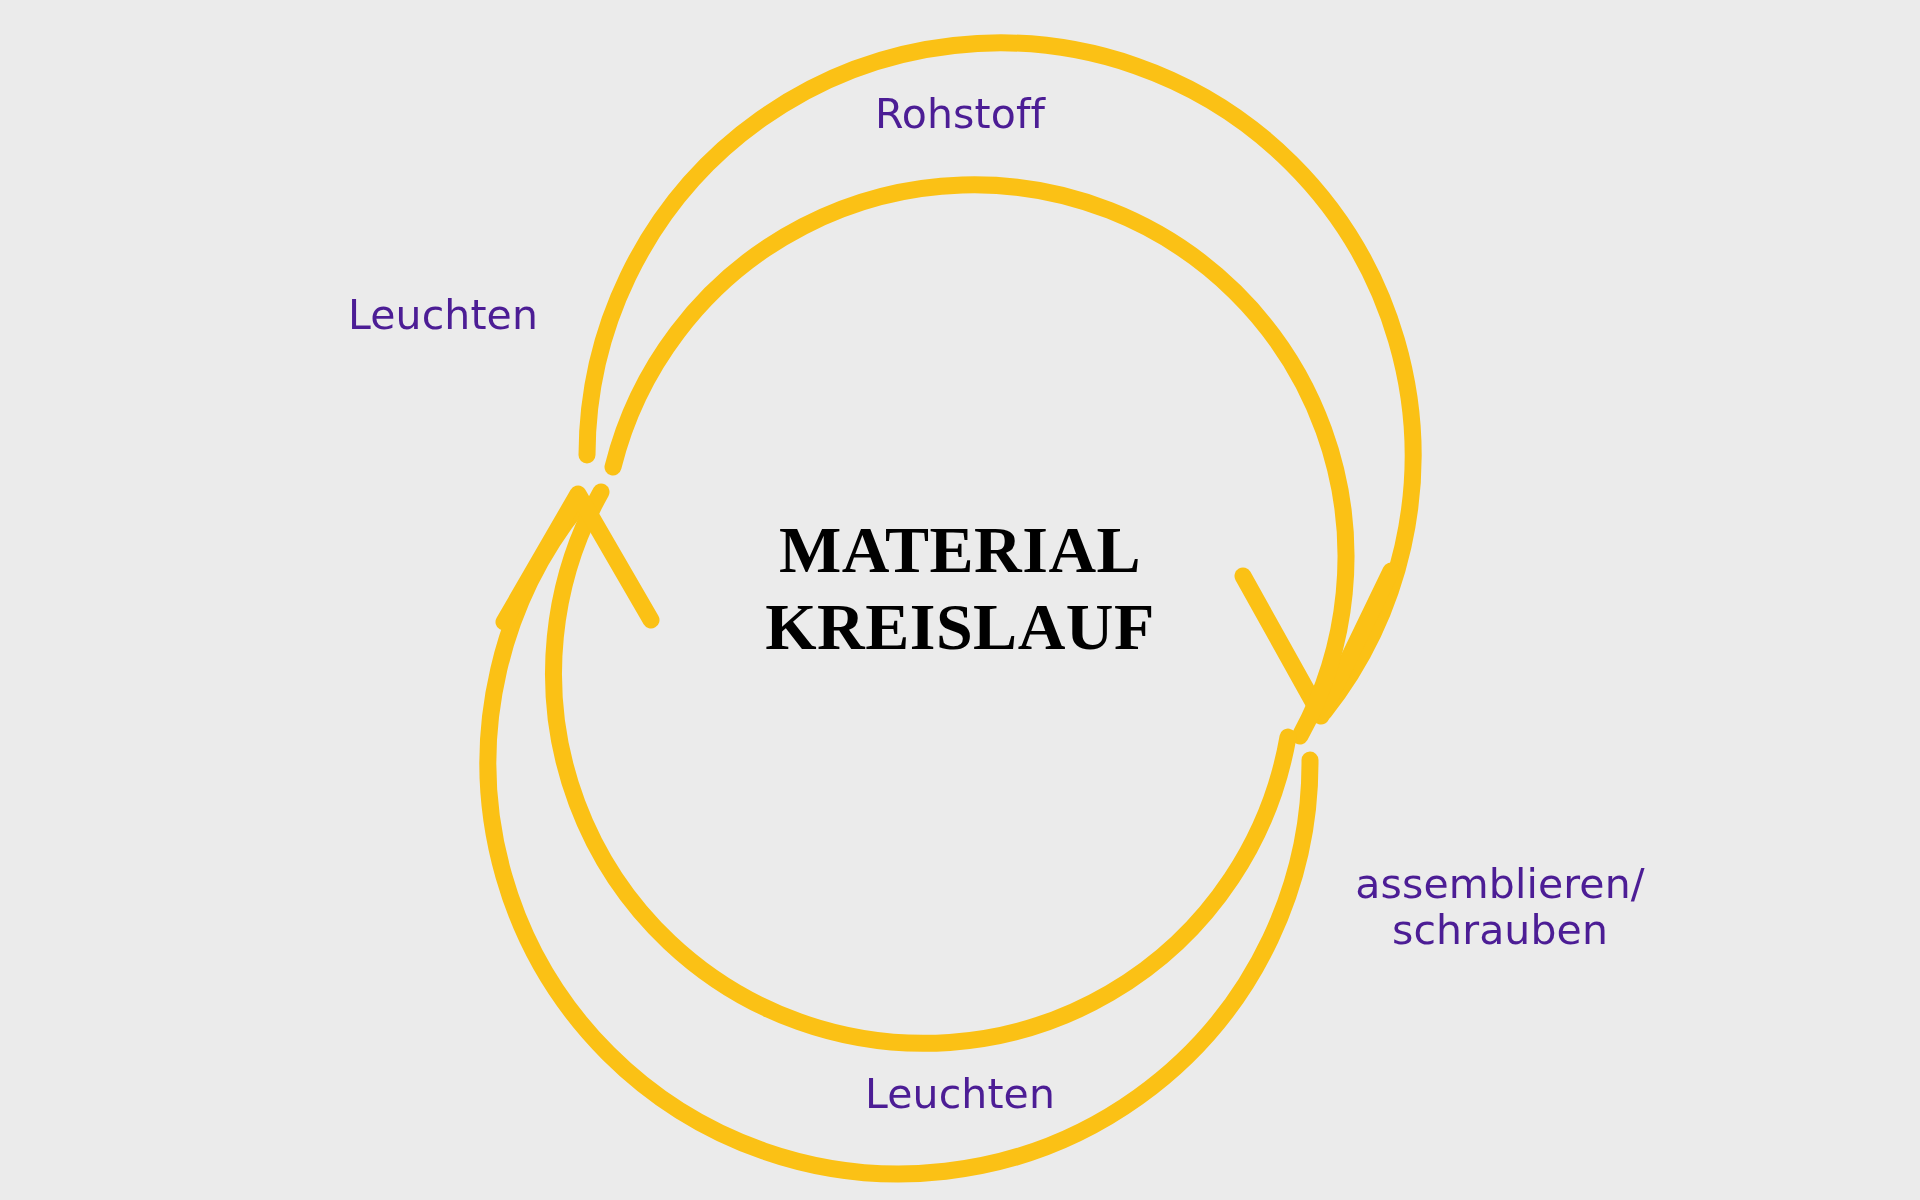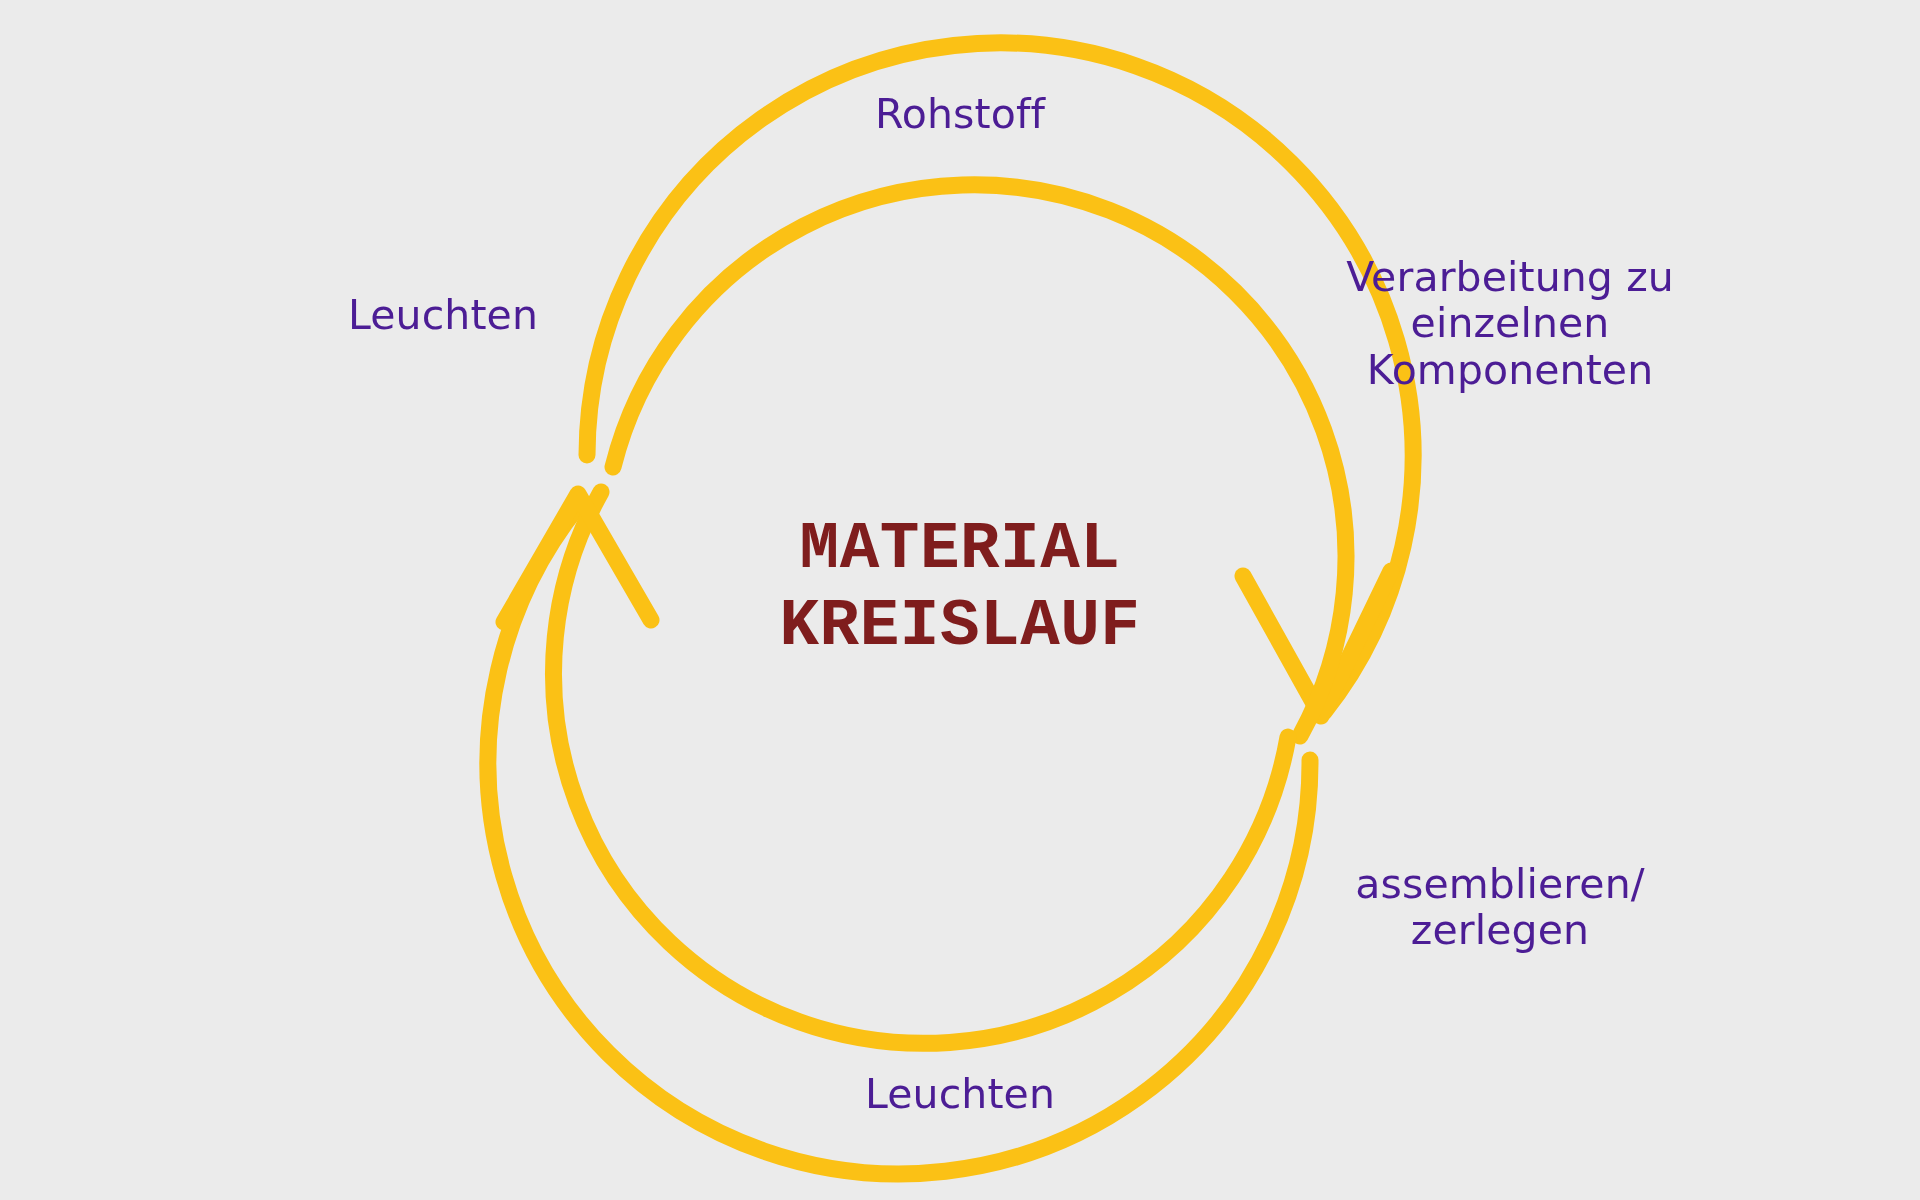--- a/index.html
+++ b/index.html
@@ -37,22 +37,22 @@
     letter-spacing: 0.1px;
     white-space: pre-line;
     text-align: center;
     transform: translate(-50%, -50%);
   }
   .center-title {
     position: absolute;
     left: 960px;
     top: 588px;
     transform: translate(-50%, -50%);
-    color: #7f1d1d;
-    font-family: Liberation Mono, monospace;
+    color: #000000;
+    font-family: Liberation Serif, serif;
     font-weight: 700;
     font-size: 66px;
     line-height: 1.17;
     letter-spacing: 0.5px;
     text-align: center;
     white-space: pre-line;
   }
   #label-rohstoff      { left: 960px;  top: 114px; }
   #label-verarbeitung  { left: 1510px; top: 323px; }
   #label-assemblieren  { left: 1500px; top: 907px; }
@@ -84,25 +84,22 @@
 
       <path d="M 504 622 L 578 494 L 651 620"></path>
     </g>
   </svg>
 
   <div class="center-title">MATERIAL
 KREISLAUF</div>
 
   <div class="label" id="label-rohstoff">Rohstoff</div>
 
-  <div class="label" id="label-verarbeitung">Verarbeitung zu
-einzelnen
-Komponenten</div>
 
   <div class="label" id="label-assemblieren">assemblieren/
-zerlegen</div>
+schrauben</div>
 
   <div class="label" id="label-leuchten">Leuchten</div>
 
 
   <div class="label" id="label-recycling">Leuchten</div>
 
 </div>
 
 </body></html>

